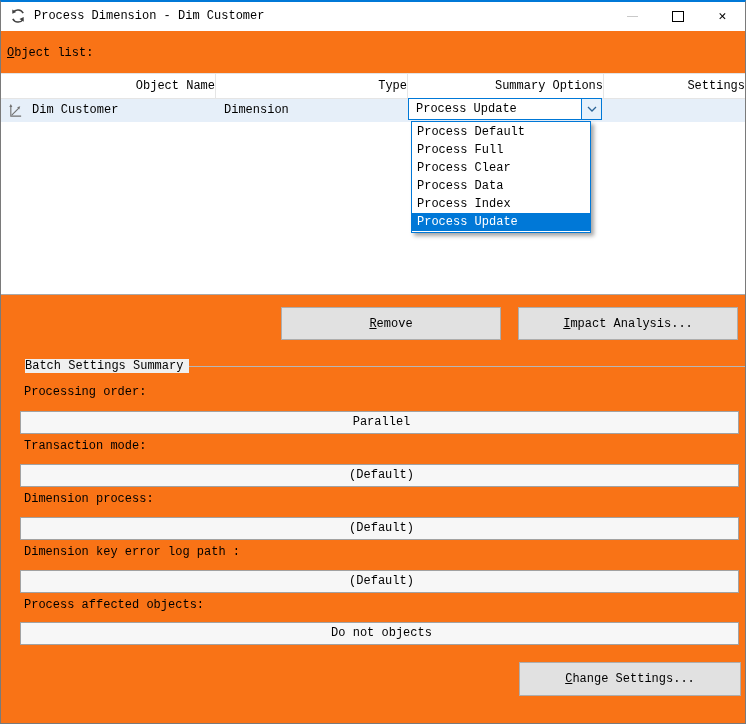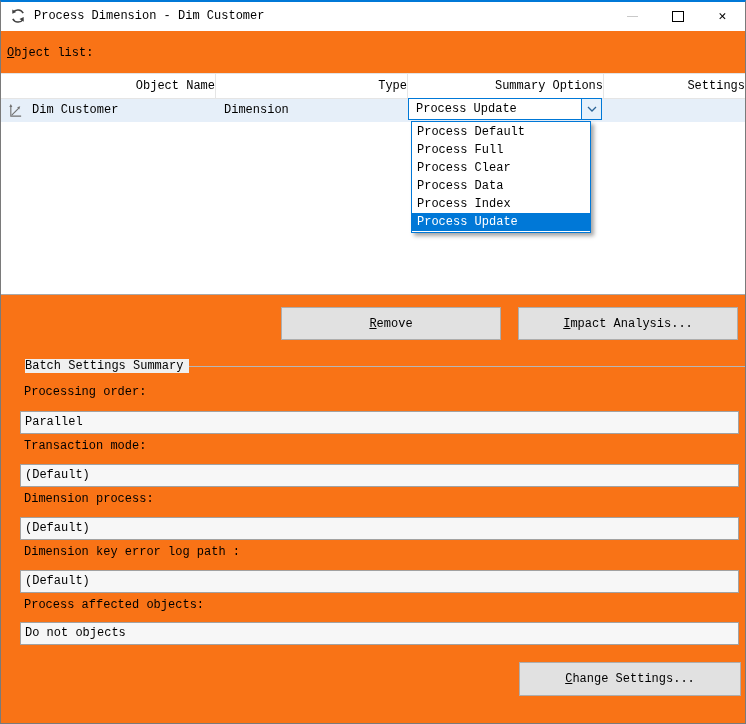--- a/index.html
+++ b/index.html
@@ -57,21 +57,21 @@
   .btn-remove { left:280px; top:305px; width:220px; height:33px; }
   .btn-impact { left:517px; top:305px; width:220px; height:33px; }
   .btn-change { left:518px; top:660px; width:222px; height:34px; }
   
   .group-title { position:absolute; left:0; top:357px; background:#f0f0f0; padding-right:6px; z-index:2;margin-left:24px; }
   .group-line { position:absolute; left:136px; right:0; top:364px; height:1px; background:#b7b7b7; }
   .field-label { position:absolute; left:23px; white-space:nowrap; }
   .field-box {
     position:absolute; left:19px; width:719px; height:23px; box-sizing:border-box;
     background:#f7f7f7; border:1px solid #a2a2a2; line-height:21px; padding-left:4px;
-    white-space:nowrap; overflow:hidden;
+    white-space:nowrap; overflow:hidden;text-align:center;
   }
   u { text-decoration:underline; }
 </style>
 </head>
 <body>
 
 <div class="window">
 
   <div class="titlebar">
     <svg class="title-icon" viewBox="0 0 16 16">

